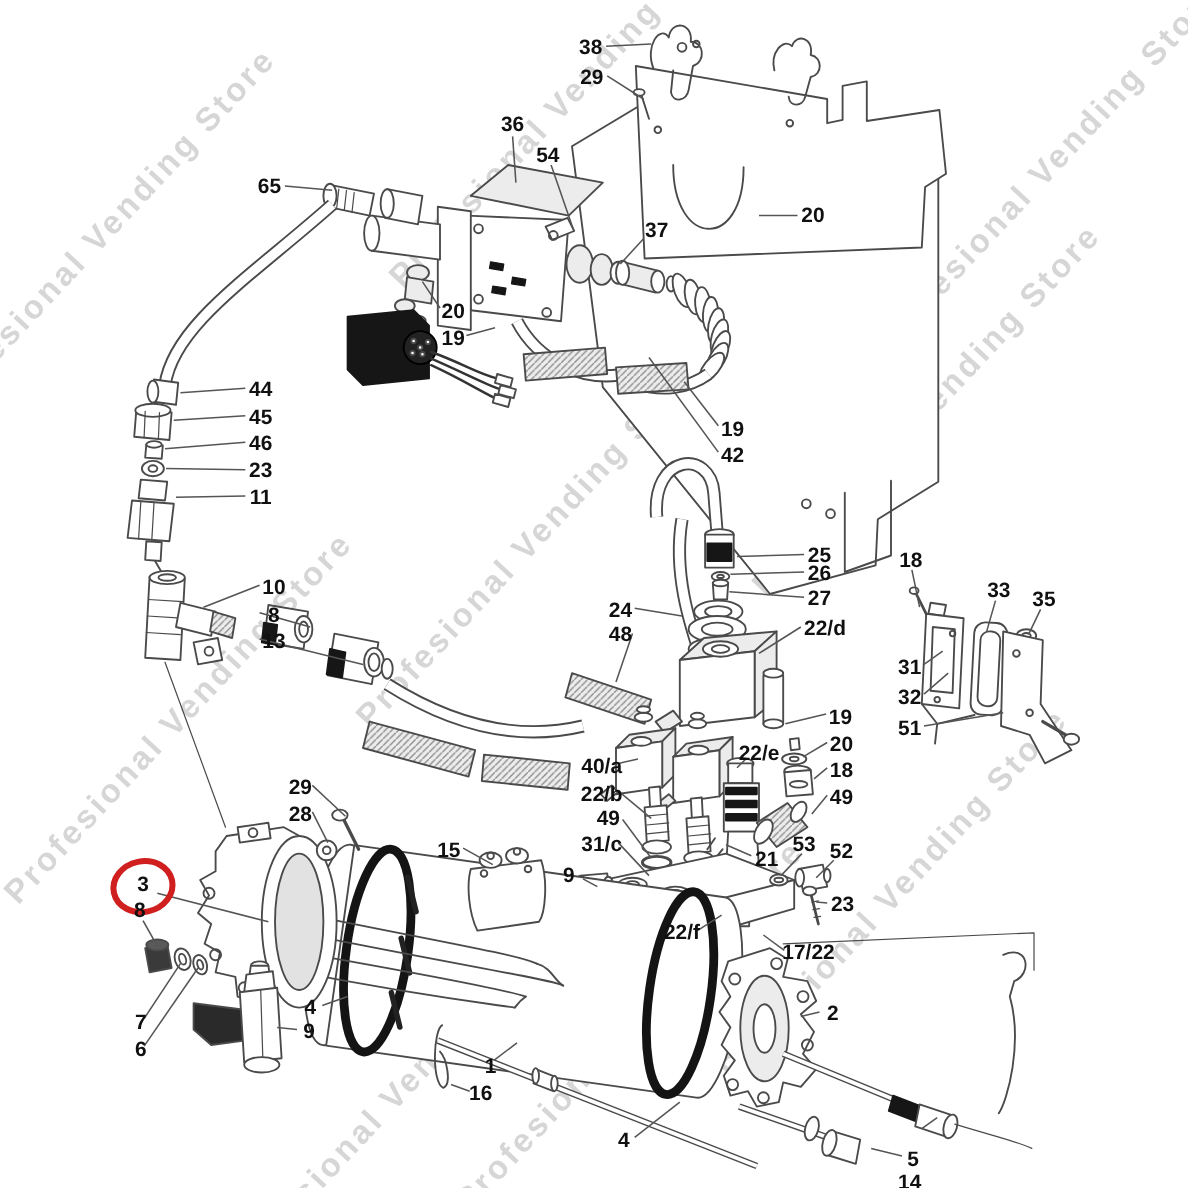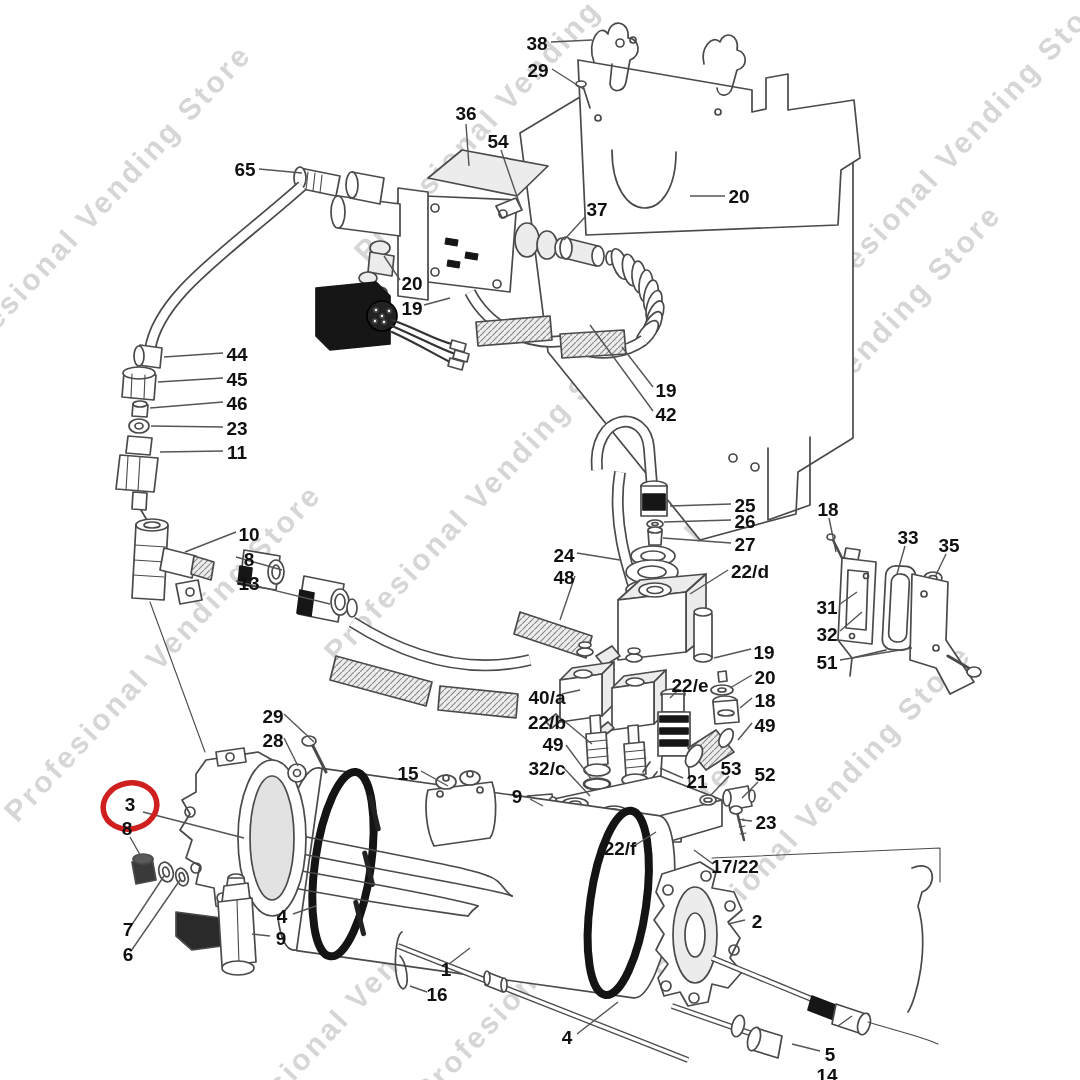--- a/index.html
+++ b/index.html
@@ -494,21 +494,21 @@
   <span class="lbl" style="left:827px;top:608px">31</span>
   <span class="lbl" style="left:827px;top:635px">32</span>
   <span class="lbl" style="left:827px;top:663px">51</span>
   <span class="lbl" style="left:764px;top:653px">19</span>
   <span class="lbl" style="left:765px;top:678px">20</span>
   <span class="lbl" style="left:765px;top:701px">18</span>
   <span class="lbl" style="left:765px;top:726px">49</span>
   <span class="lbl" style="left:547px;top:698px">40/a</span>
   <span class="lbl" style="left:547px;top:723px">22/b</span>
   <span class="lbl" style="left:553px;top:745px">49</span>
-  <span class="lbl" style="left:547px;top:769px">32/c</span>
+  <span class="lbl" style="left:547px;top:769px">31/c</span>
   <span class="lbl" style="left:690px;top:686px">22/e</span>
   <span class="lbl" style="left:697px;top:782px">21</span>
   <span class="lbl" style="left:731px;top:769px">53</span>
   <span class="lbl" style="left:765px;top:775px">52</span>
   <span class="lbl" style="left:766px;top:823px">23</span>
   <span class="lbl" style="left:273px;top:717px">29</span>
   <span class="lbl" style="left:273px;top:741px">28</span>
   <span class="lbl" style="left:408px;top:774px">15</span>
   <span class="lbl" style="left:517px;top:797px">9</span>
   <span class="lbl" style="left:130px;top:805px">3</span>

